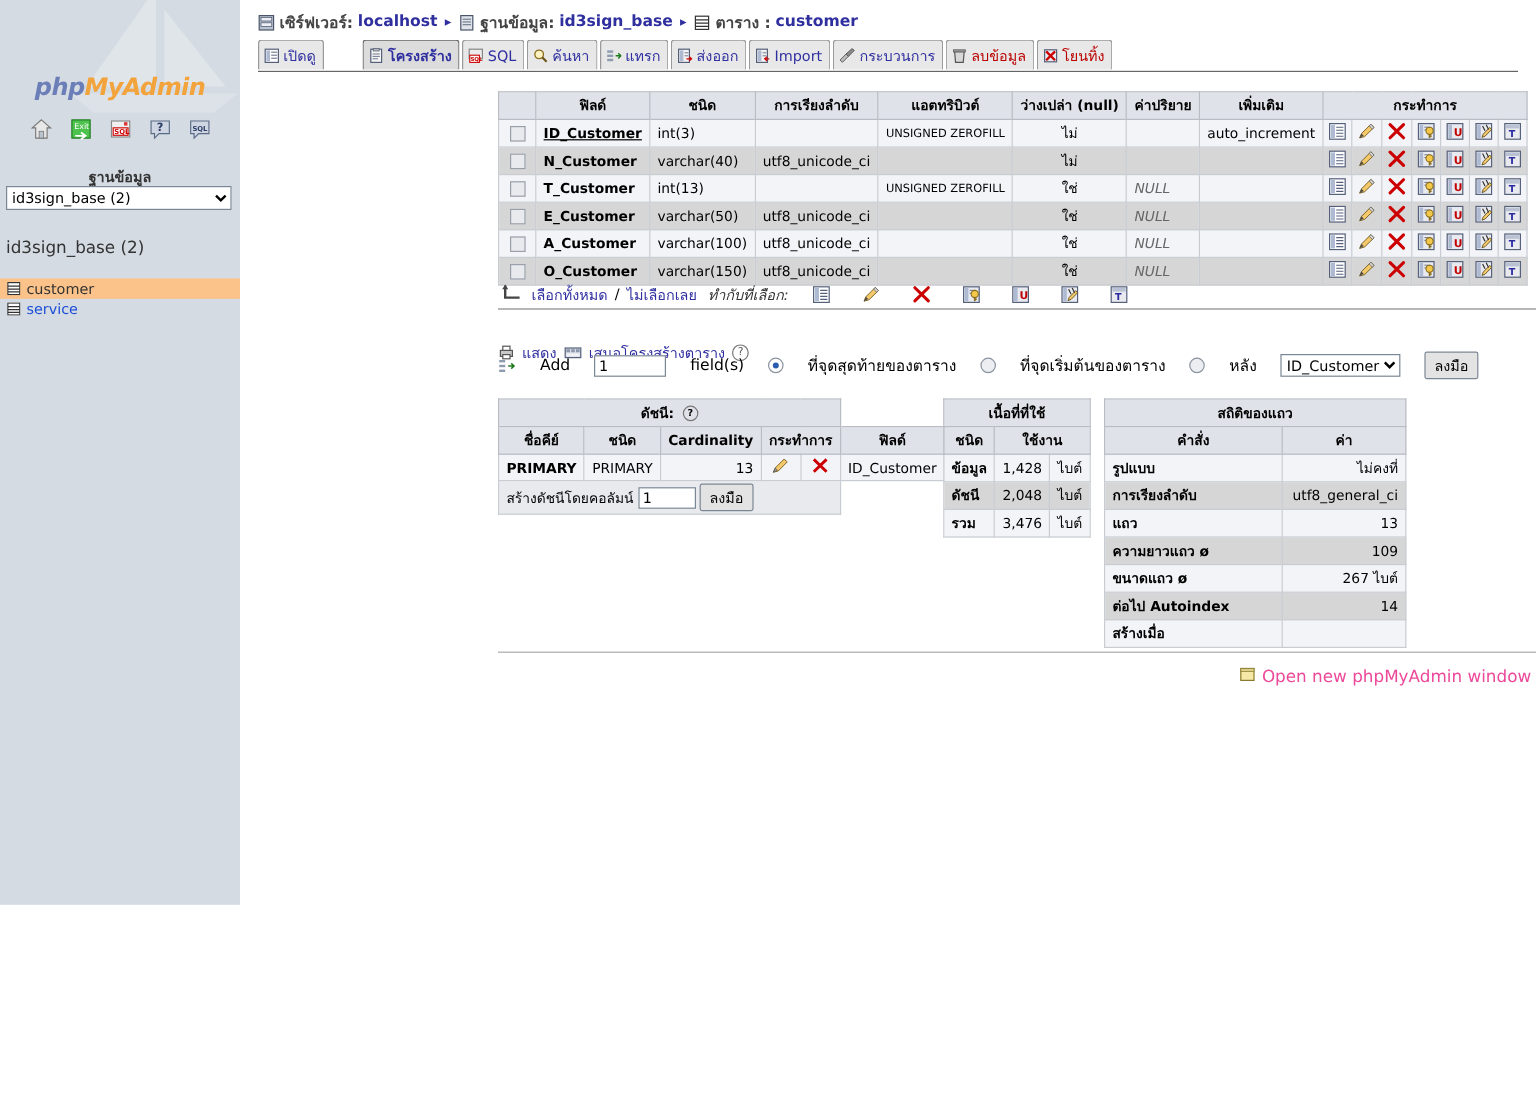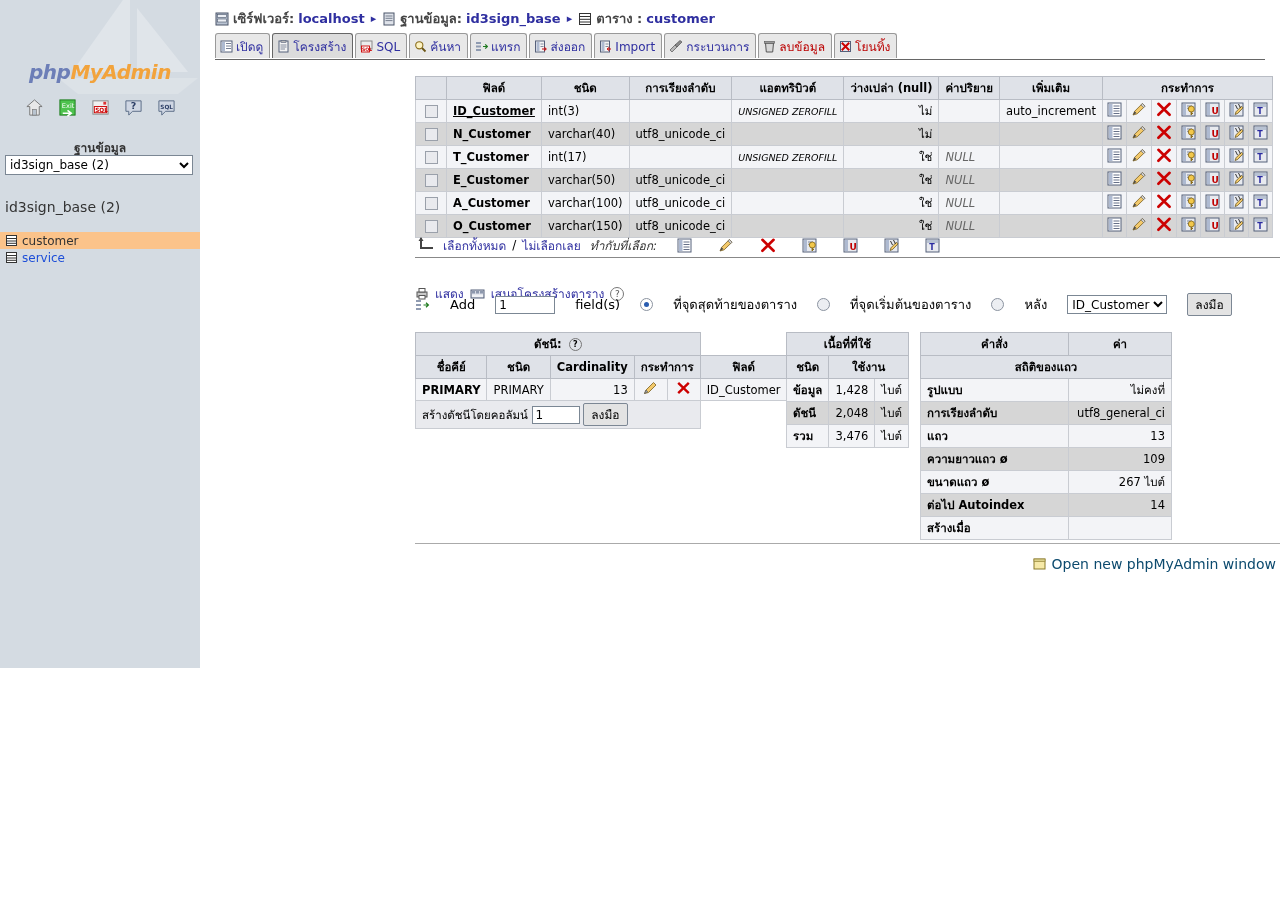--- a/index.html
+++ b/index.html
@@ -6,21 +6,21 @@
   body{
     width:1280px;height:922px;
     background:#ffffff;
     font-family:"DejaVu Sans","Liberation Sans",sans-serif;
     font-size:12px;color:#000;
     overflow:hidden;
   }
   
   #page{position:relative;width:1280px;height:922px;}
   #sidebar{
-    position:absolute;left:0;top:0;width:200px;height:668px;
+    position:absolute;left:0;top:0;width:200px;height:754px;
     background:#d4dbe2;
     border-right:1px solid #aab4c0;
     overflow:hidden;
   }
   #boat{
     position:absolute;left:38px;top:-14px;width:170px;height:120px;
     opacity:.35;
   }
   .logo{
     position:absolute;left:0;top:60px;width:200px;text-align:center;
@@ -74,43 +74,43 @@
     position:absolute;left:15px;top:33px;width:1050px;height:26px;
     border-bottom:1px solid #666;
   }
   .tab{
     float:left;height:19px;margin-right:2px;padding:3px 6px 2px 4px;
     background:#e8e8e8;border:1px solid #999;border-bottom:none;
     border-radius:3px 3px 0 0;
     display:flex;align-items:center;gap:3px;
     font-size:12px;color:#2f2fa0;cursor:pointer;line-height:1;
   }
-  .tab.active{background:#dcdcdc;border-color:#666;font-weight:normal;}
+  .tab.active{background:#dcdcdc;border-color:#666;font-weight:bold;margin-left:30px;}
   .tab.red{color:#b00;}
   .tab svg{display:block;}
 
   
   table.pma{border-collapse:collapse;font-size:11.5px;}
   table.pma th{
     background:#dfe2e8;border:1px solid #b8bcc4;
     padding:2px 6px;font-weight:bold;color:#000;font-size:11.5px;
     text-align:center;white-space:nowrap;
   }
   table.pma td{
     border:1px solid #c9ccd2;padding:2px 6px;white-space:nowrap;
     font-size:11.5px;
   }
   table.pma tr.odd td{background:#f3f4f7;}
   table.pma tr.even td{background:#d6d6d6;}
   #structure{position:absolute;left:215px;top:76px;}
   #structure td.fname{font-weight:bold;}
   #structure td.fname .u{text-decoration:underline;}
   #structure td.ctr{text-align:center;}
-  #structure td.attr{font-size:9.5px;text-align:center;color:#000;font-style:italic;}
-  #structure td.nullv{text-align:right;}
+  #structure td.attr{font-size:9.5px;text-align:center;color:#000;}
+  #structure td.nullv{text-align:center;}
   #structure td.def{font-style:italic;color:#666;text-align:left;}
   #structure td.act{text-align:center;padding:1px 4px;}
   #structure td.chk{width:18px;text-align:center;}
   .cb{width:11px;height:11px;border:1px solid #9aa0aa;background:#e9eaee;display:inline-block;vertical-align:middle;}
 
   
   #selbar{
     position:absolute;left:215px;top:233px;width:1049px;height:24px;
     border-bottom:1px solid #888;
     display:flex;align-items:center;gap:6px;font-size:12px;
@@ -178,22 +178,22 @@
     width:40px;height:16px;border:1px solid #7b8794;background:#fff;
     font-family:"DejaVu Sans","Liberation Sans",sans-serif;font-size:12px;padding:0 3px;
   }
 
   #footline{
     position:absolute;left:215px;top:543px;width:1050px;height:1px;
     background:#aaa;
   }
   #newwin{
     position:absolute;right:4px;top:556px;
-    display:flex;align-items:center;gap:6px;
-    color:#0c4a6e;font-size:14px;cursor:pointer;
+    display:flex;align-items:flex-start;gap:6px;
+    color:#ec4899;font-size:14px;cursor:pointer;
   }
 </style>
 </head>
 <body>
 
 <div id="page">
 
   <div id="sidebar">
 
     <svg id="boat" viewBox="0 0 170 120">
@@ -491,21 +491,21 @@
                 </svg></span></td>
             <td class="act"><span style="display: inline-block; line-height: 0;"><svg width="15" height="15" viewBox="0 0 15 15">
                   <rect x="1" y="1" width="13" height="13" fill="#e8eaef" stroke="#55607a"></rect>
                   <rect x="2" y="2" width="11" height="3" fill="#b8c2d3"></rect>
                   <text x="4.2" y="12" font-size="8" font-weight="bold" fill="#2a2aa0" font-family="DejaVu Sans, sans-serif">T</text>
                 </svg></span></td>
           </tr>
           <tr class="odd">
             <td class="chk"><span class="cb"></span></td>
             <td class="fname">T_Customer</td>
-            <td>int(17)</td>
+            <td>int(13)</td>
             <td></td>
             <td class="attr">UNSIGNED ZEROFILL</td>
             <td class="nullv">ใช่</td>
             <td class="def">NULL</td>
             <td class="ctr"></td>
             <td class="act"><span style="display: inline-block; line-height: 0;"><svg width="15" height="15" viewBox="0 0 15 15">
                   <rect x="1" y="1" width="13" height="13" fill="#fff" stroke="#55607a"></rect>
                   <rect x="2" y="2" width="3.5" height="11" fill="#aebad1"></rect>
                   <line x1="6.5" y1="4" x2="12.5" y2="4" stroke="#55607a" stroke-width=".9"></line>
                   <line x1="6.5" y1="6.5" x2="12.5" y2="6.5" stroke="#55607a" stroke-width=".9"></line>
@@ -865,25 +865,25 @@
               <td>ไบต์</td>
             </tr>
           </tbody>
       </table>
     </div>
 
     <div id="stats" class="panel">
       <table>
         <tbody>
             <tr>
+          <th colspan="2">สถิติของแถว</th>
+        </tr>
+        <tr>
           <th>คำสั่ง</th>
           <th>ค่า</th>
-        </tr>
-        <tr>
-          <th colspan="2">สถิติของแถว</th>
         </tr>
         </tbody>
           <tbody id="stats-body">
             <tr class="odd">
               <td class="lbl" style="min-width:135px">รูปแบบ</td>
               <td class="num" style="min-width:90px">ไม่คงที่</td>
             </tr>
             <tr class="even">
               <td class="lbl" style="min-width:135px">การเรียงลำดับ</td>
               <td class="num" style="min-width:90px">utf8_general_ci</td>

